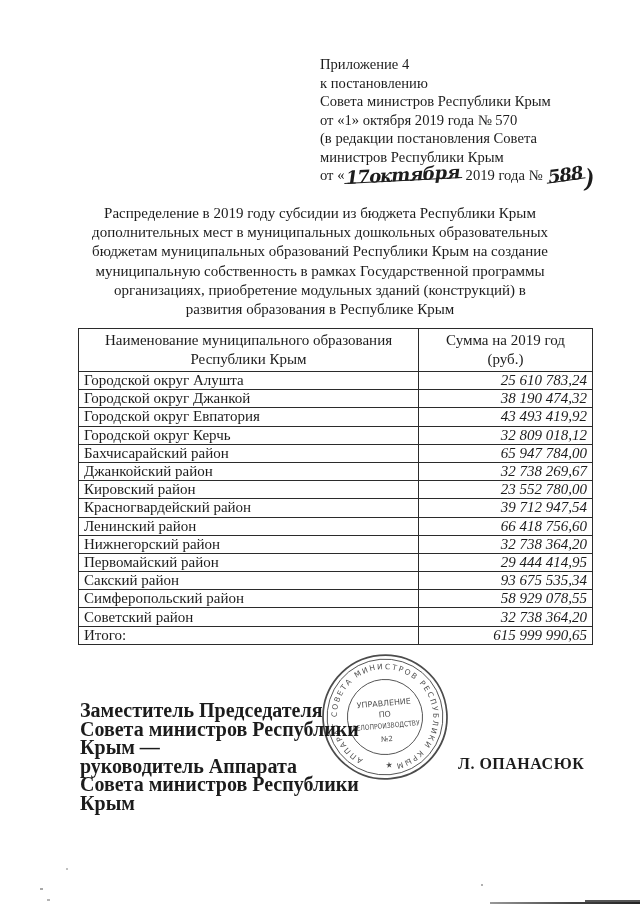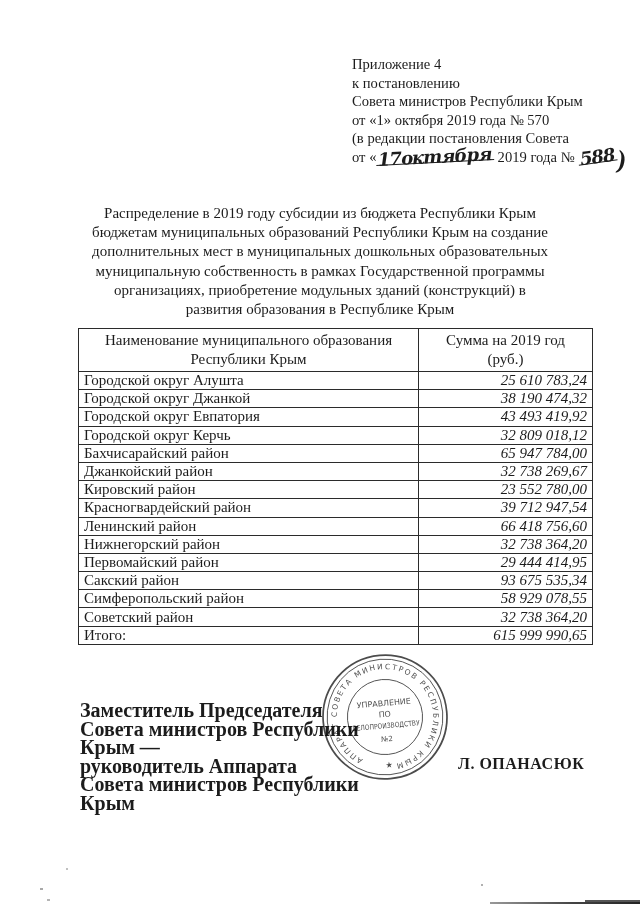--- a/index.html
+++ b/index.html
@@ -9,21 +9,21 @@
     background: #ffffff;
     font-family: "Liberation Serif", serif;
     color: #1c1c1c;
     overflow: hidden;
   }
   .page { position: absolute; inset: 0; }
 
   
   .ref-block {
     position: absolute;
-    left: 352px; top: 55px; width: 280px;
+    left: 320px; top: 55px; width: 280px;
     font-size: 14.6px; line-height: 18.5px;
   }
   .hand {
     display: inline-block;
     font-family: "DejaVu Serif", serif;
     font-style: italic;
     font-weight: bold;
     font-size: 18px;
     letter-spacing: -1px;
     line-height: 10px;
@@ -130,27 +130,28 @@
 <body>
 
 <div class="page">
 
   <div class="ref-block">
     <div>Приложение 4</div>
     <div>к постановлению</div>
     <div>Совета министров Республики Крым</div>
     <div>от «1» октября 2019 года № 570</div>
     <div>(в редакции постановления Совета</div>
+    <div>министров Республики Крым</div>
     <div><span>от «</span><span class="hand">17октября</span><span> 2019 года № </span><span class="hand num">588</span><span class="big-paren">)</span></div>
   </div>
 
   <div class="doc-title">
     <div>Распределение в 2019 году субсидии из бюджета Республики Крым</div>
+    <div>дополнительных мест в муниципальных дошкольных образовательных</div>
     <div>бюджетам муниципальных образований Республики Крым на создание</div>
-    <div>дополнительных мест в муниципальных дошкольных образовательных</div>
     <div>муниципальную собственность в рамках Государственной программы</div>
     <div>организациях, приобретение модульных зданий (конструкций) в</div>
     <div>развития образования в Республике Крым</div>
   </div>
 
   <table class="alloc">
     <thead>
       <tr>
         <th>
           <div>Наименование муниципального образования</div>

